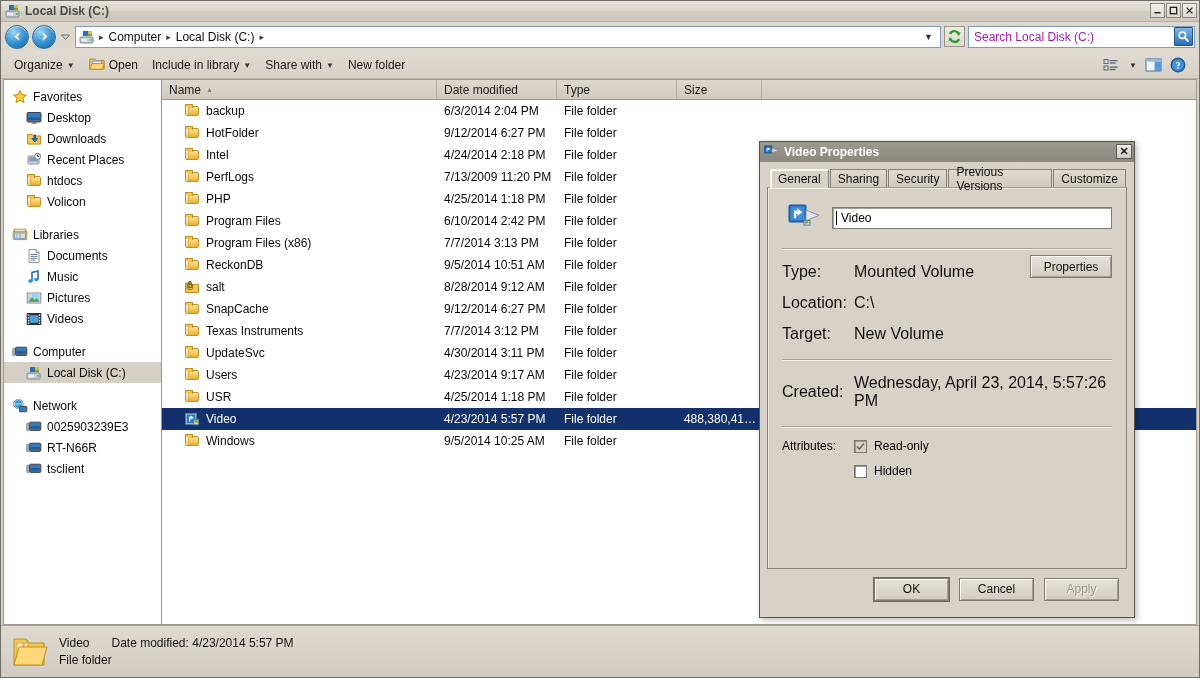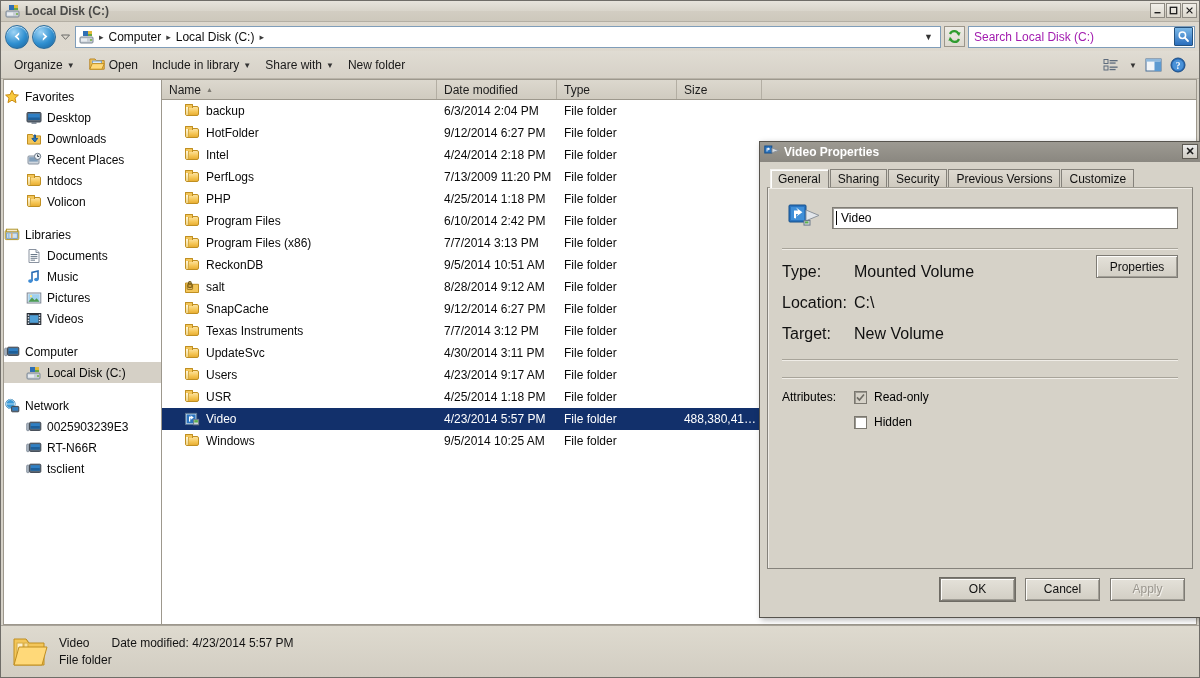--- a/index.html
+++ b/index.html
@@ -144,20 +144,21 @@
     background: #fff;
     border: 1px solid #9d988d;
     border-right: none;
     overflow: hidden;
     padding-top: 6px;
     position: relative;
   }
   .tree-item {
     display:flex; align-items:center; gap:5px;
     height: 21px;
+    padding-left: 8px;
     font-size: 12px; color:#0a0a0a;
     white-space: nowrap;
     cursor: default;
   }
   .tree-item.lvl1 { padding-left: 22px; }
   .tree-item.sel { background:#d5d0c6; }
   .tree-gap { height: 12px; }
   .ico { width:16px; height:16px; flex:none; position:relative; display:block; }
 
   .listpane {
@@ -203,21 +204,21 @@
     border-top: 1px solid #a9a49a;
   }
   .status-ico { width:40px; height:40px; flex:none; position:relative;}
   .status-lines { display:flex; flex-direction:column; gap:3px; font-size:12px; color:#131313; }
   .status-line1 { display:flex; gap:22px; }
 
   
   .dialog {
     position: absolute;
     left: 758px; top: 140px;
-    width: 442px; height: 477px;
+    width: 376px; height: 477px;
     background: #d6d2c8;
     border: 1px solid #57544e;
     box-shadow: 2px 2px 6px rgba(0,0,0,.28);
     display:flex; flex-direction:column;
   }
   .dlg-title {
     height: 20px; flex:none;
     background: linear-gradient(180deg,#9d9a92 0%,#8a8780 100%);
     display:flex; align-items:center; padding: 0 2px 0 4px;
     position:relative;
@@ -1007,20 +1008,24 @@
           </div>
           <div class="proprow">
             <span class="proplabel">Target:</span>
             <span class="propval">New Volume</span>
           </div>
           <div class="propbtn" style="position:absolute; right:0; top:5px;">Properties</div>
         </div>
 
         <div class="hr" style="margin-top:16px"></div>
 
+        <div class="proprow">
+          <span class="proplabel">Created:</span>
+          <span class="propval">Wednesday, April 23, 2014, 5:57:26 PM</span>
+        </div>
 
         <div class="hr" style="margin-top:16px"></div>
 
         <div class="attr-row">
           <span class="attr-label">Attributes:</span>
           <span class="cbox mixed">
             <svg width="9" height="9" viewBox="0 0 9 9">
                 <path d="M1 4.4 L3.4 7 L8 1.6" stroke="#6d6a63" stroke-width="1.6" fill="none"></path>
               </svg>
           </span>

